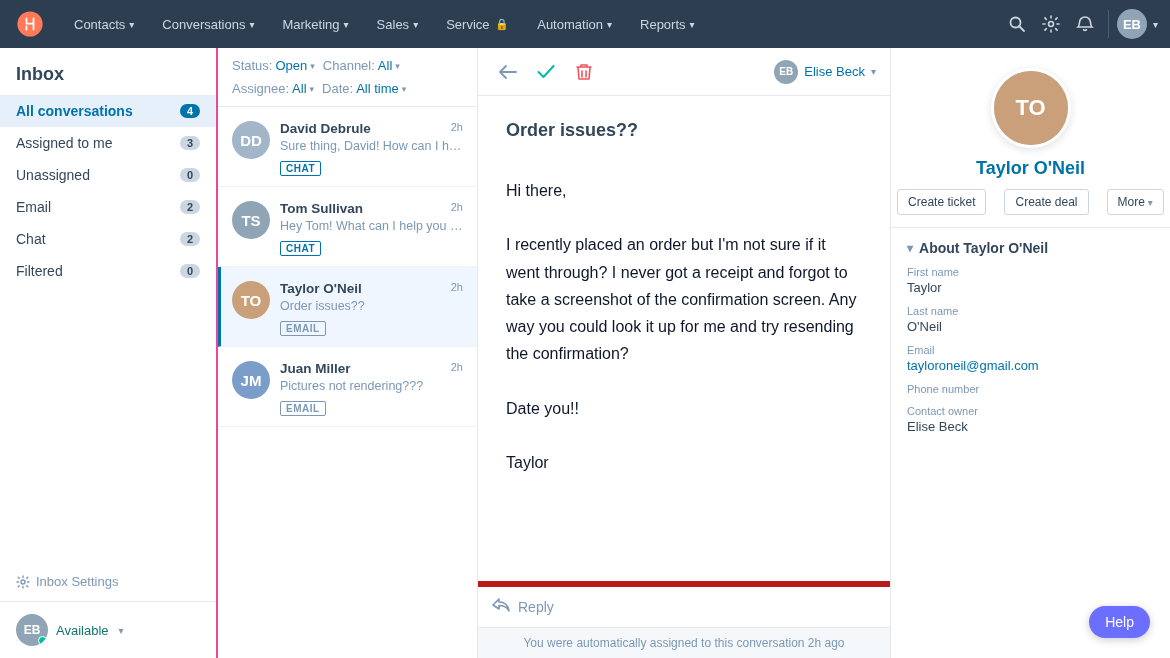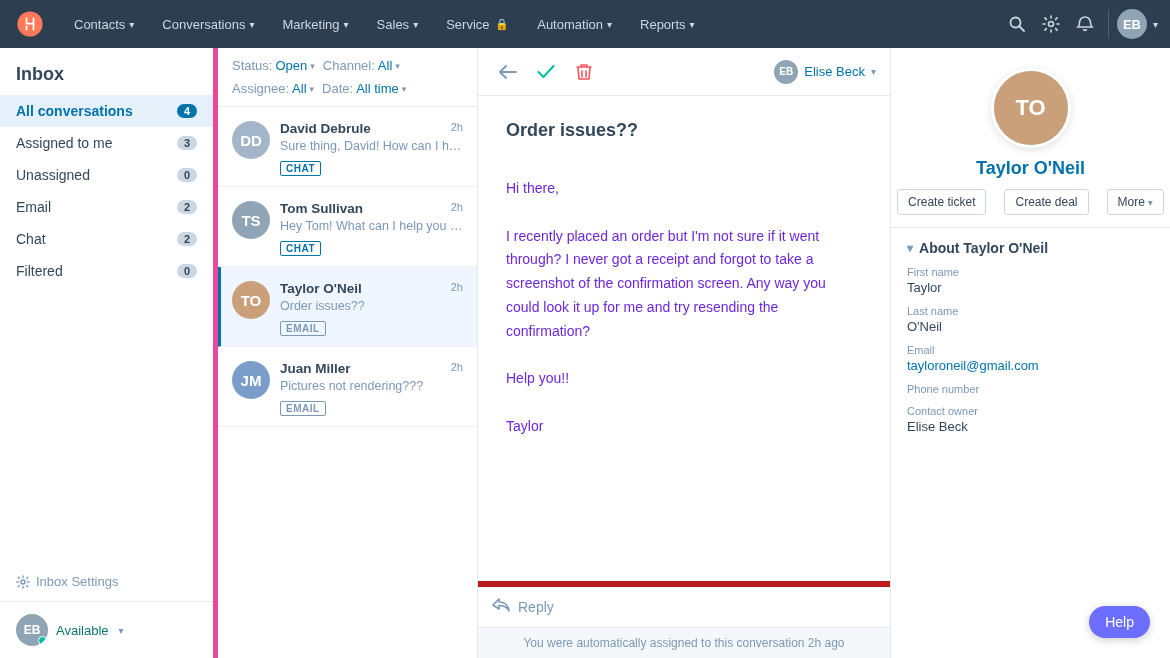--- a/index.html
+++ b/index.html
@@ -13,21 +13,21 @@
     .topnav-icons { margin-left: auto; display: flex; align-items: center; gap: 4px; }
     .topnav-icon-btn { color: #cbd6e2; background: none; border: none; cursor: pointer; padding: 6px; border-radius: 3px; display: flex; align-items: center; justify-content: center; font-size: 16px; }
     .topnav-divider { width: 1px; height: 28px; background: #4a5f73; margin: 0 4px; }
     .topnav-avatar { width: 30px; height: 30px; border-radius: 50%; background: #8fa5b5; overflow: hidden; cursor: pointer; display: flex; align-items: center; justify-content: center; }
     .chevron-down { font-size: 10px; color: #cbd6e2; }
 
     
     .app-body { display: flex; height: calc(658px - 48px); }
 
     
-    .sidebar { width: 218px; background: #fff; border-right: 5px solid #ec4899; display: flex; flex-direction: column; flex-shrink: 0; }
+    .sidebar { width: 218px; background: #fff; border-right: 2px solid #ec4899; display: flex; flex-direction: column; flex-shrink: 0; }
     .sidebar-header { padding: 16px 16px 10px; font-size: 18px; font-weight: 700; color: #33475b; }
     .sidebar-nav { flex: 1; overflow-y: auto; }
     .sidebar-nav-item { display: flex; align-items: center; justify-content: space-between; padding: 8px 16px; cursor: pointer; color: #33475b; font-size: 14px; border-radius: 0; }
     .sidebar-nav-item.active { background: #e5f0fa; color: #0073aa; font-weight: 600; }
     .sidebar-nav-item .badge { background: #cbd6e2; color: #33475b; border-radius: 10px; padding: 1px 7px; font-size: 11px; font-weight: 600; }
     .sidebar-nav-item.active .badge { background: #0073aa; color: #fff; }
     .sidebar-footer { padding: 12px 16px; border-top: 1px solid #e5e8ed; display: flex; align-items: center; gap: 8px; cursor: pointer; }
     .sidebar-footer-avatar { width: 32px; height: 32px; border-radius: 50%; background: #8fa5b5; position: relative; overflow: hidden; flex-shrink: 0; }
     .sidebar-footer-avatar .status-dot { position: absolute; bottom: 1px; right: 1px; width: 9px; height: 9px; background: #00bda5; border-radius: 50%; border: 1.5px solid #fff; }
     .sidebar-footer-text { font-size: 13px; color: #0f766e; font-weight: 500; }
@@ -56,21 +56,21 @@
     .main-content { flex: 1; display: flex; flex-direction: column; background: #f5f8fa; min-width: 0; }
     .conv-header { background: #fff; border-bottom: 1px solid #e5e8ed; padding: 0 14px; height: 48px; display: flex; align-items: center; gap: 10px; }
     .conv-header-actions { display: flex; align-items: center; gap: 6px; }
     .header-btn { background: none; border: none; cursor: pointer; width: 32px; height: 32px; display: flex; align-items: center; justify-content: center; border-radius: 4px; color: #7c98b6; font-size: 18px; }
     .header-btn.green { color: #00bda5; }
     .conv-header-assignee { margin-left: auto; display: flex; align-items: center; gap: 6px; color: #0073aa; font-size: 13px; cursor: pointer; font-weight: 500; }
     .assignee-avatar { width: 24px; height: 24px; border-radius: 50%; background: #c9d6df; overflow: hidden; }
 
     .email-body { flex: 1; overflow-y: auto; padding: 24px 28px; background: #fff; margin: 0; }
     .email-subject { font-size: 18px; font-weight: 700; color: #33475b; margin-bottom: 20px; }
-    .email-text { font-size: 14px; color: #6d28d9; line-height: 1.7; margin-top: 36px; }
+    .email-text { font-size: 16px; color: #0f172a; line-height: 1.7; margin-top: 36px; }
 
     .reply-bar { background: #fff; border-top: 6px solid #b91c1c; padding: 10px 14px; display: flex; align-items: center; gap: 8px; cursor: pointer; }
     .reply-btn-icon { color: #7c98b6; font-size: 16px; }
     .reply-btn-text { color: #7c98b6; font-size: 14px; }
     .auto-assign-note { background: #f5f8fa; border-top: 1px solid #e5e8ed; padding: 8px 14px; font-size: 12px; color: #7c98b6; text-align: center; }
 
     
     .right-panel { width: 280px; background: #fff; border-left: 1px solid #e5e8ed; display: flex; flex-direction: column; overflow-y: auto; flex-shrink: 0; }
     .contact-profile { padding: 20px 16px 12px; display: flex; flex-direction: column; align-items: center; border-bottom: 1px solid #e5e8ed; }
     .contact-avatar { width: 80px; height: 80px; border-radius: 50%; background: #c9d6df; overflow: hidden; margin-bottom: 10px; border: 3px solid #fff; box-shadow: 0 2px 8px rgba(0,0,0,0.12); }
@@ -324,21 +324,21 @@
       </div>
     </div>
 
     <div class="email-body">
       <div class="email-subject">Order issues??</div>
       <div class="email-text">
         <p>Hi there,</p>
         <br>
         <p>I recently placed an order but I'm not sure if it went through? I never got a receipt and forgot to take a screenshot of the confirmation screen. Any way you could look it up for me and try resending the confirmation?</p>
         <br>
-        <p>Help you!!</p>
+        <p>Date you!!</p>
         <br>
         <p>Taylor</p>
       </div>
     </div>
 
     <div class="reply-bar">
       <span class="reply-btn-icon">
         <svg width="18" height="16" viewBox="0 0 18 16" fill="none">
             <path d="M1 8l6-6v3c5 0 9 2.5 10 9-2-4-5-5.5-10-5.5V12L1 8z" stroke="#7c98b6" stroke-width="1.6" stroke-linejoin="round"></path>
           </svg>

